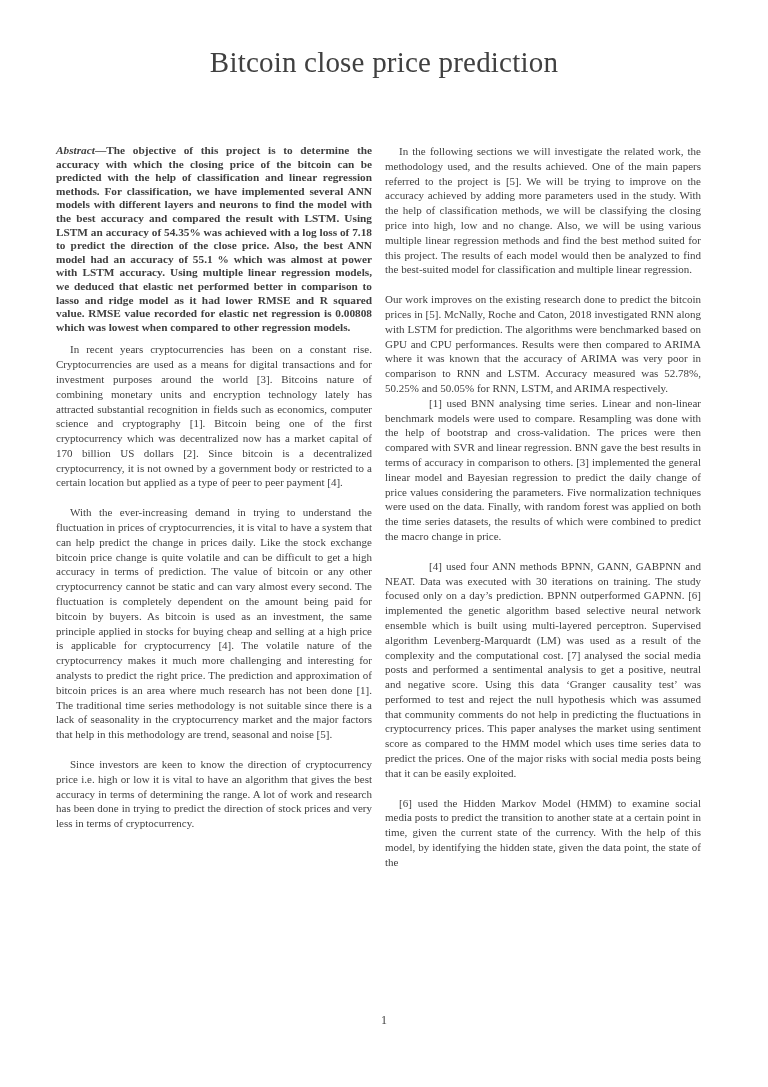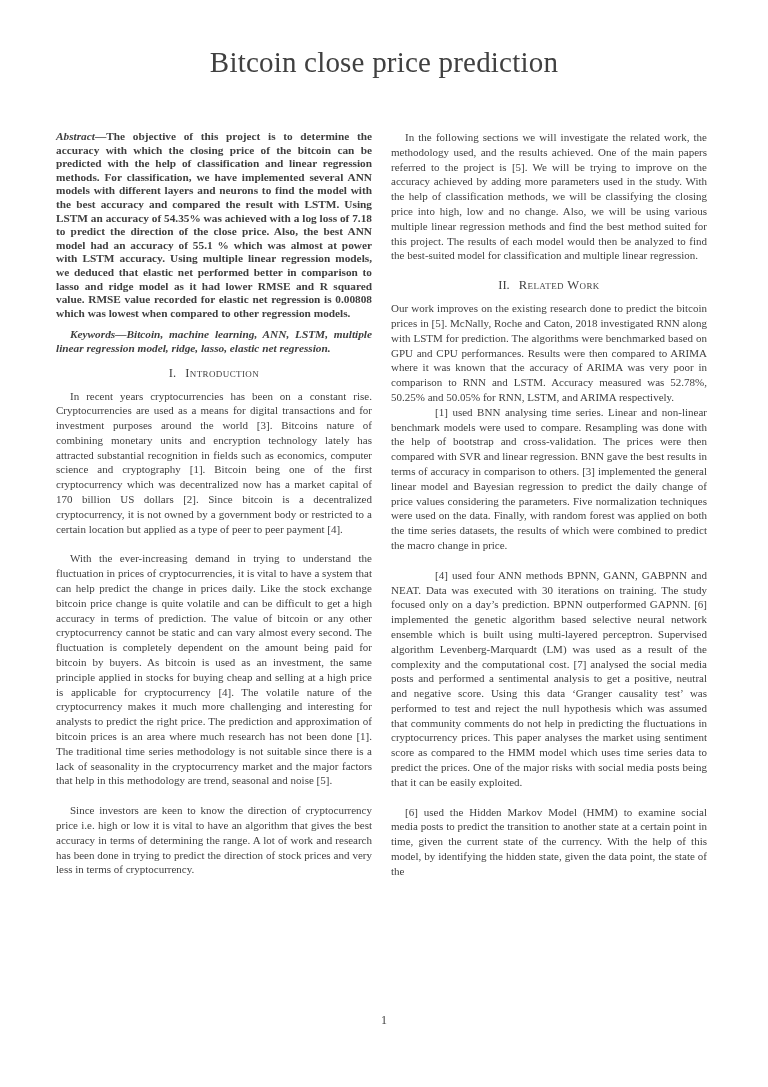--- a/index.html
+++ b/index.html
@@ -20,23 +20,23 @@
     margin: 0;
     padding-top: 45px;
     text-align: center;
     font-size: 29px;
     line-height: 35px;
     font-weight: 400;
     letter-spacing: 0.2px;
   }
   .columns {
     display: flex;
-    gap: 19px;
+    gap: 13px;
     padding: 0 56px;
-    margin-top: 50px;
+    margin-top: 64px;
   }
   .col {
     width: 316px;
     flex: 0 0 316px;
   }
   .abstract {
     margin: 0 0 8px 0;
     font-size: 11.3px;
     line-height: 13.6px;
     font-weight: bold;
@@ -95,37 +95,34 @@
 <div class="page">
 
   <h1 class="title">Bitcoin close price prediction</h1>
 
   <div class="columns">
 
     <div class="col">
 
       <p class="abstract"><span class="abstract-label">Abstract</span><span>—The objective of this project is to determine the accuracy with which the closing price of the bitcoin can be predicted with the help of classification and linear regression methods. For classification, we have implemented several ANN models with different layers and neurons to find the model with the best accuracy and compared the result with LSTM.  Using LSTM an accuracy of 54.35% was achieved with a log loss of 7.18 to predict the direction of the close price. Also, the best ANN model had an accuracy of 55.1 % which was almost at power with LSTM accuracy.  Using multiple linear regression models, we deduced that elastic net performed better in comparison to lasso and ridge model as it had lower RMSE and R squared value. RMSE value recorded for elastic net regression is 0.00808 which was lowest when compared to other regression models.</span></p>
 
-      <p class="keywords"><span>Keywords</span><span>—Bitcoin, machine learning, ANN, LSTM, multiple linear regression model, ridge, lasso, elastic net regression.</span></p>
 
-      <h2 class="section-heading"><span class="section-number">I.</span><span class="smallcaps">Introduction</span></h2>
 
       <p class="body-par indent">In recent years cryptocurrencies has been on a constant rise. Cryptocurrencies are used as a means for digital transactions and for investment purposes around the world [3]. Bitcoins nature of combining monetary units and encryption technology lately has attracted substantial recognition in fields such as economics, computer science and cryptography [1]. Bitcoin being one of the first cryptocurrency which was decentralized now has a market capital of 170 billion US dollars [2]. Since bitcoin is a decentralized cryptocurrency, it is not owned by a government body or restricted to a certain location but applied as a type of peer to peer payment [4].</p>
 
       <p class="body-par indent">With the ever-increasing demand in trying to understand the fluctuation in prices of cryptocurrencies, it is vital to have a system that can help predict the change in prices daily. Like the stock exchange bitcoin price change is quite volatile and can be difficult to get a high accuracy in terms of prediction. The value of bitcoin or any other cryptocurrency cannot be static and can vary almost every second. The fluctuation is completely dependent on the amount being paid for bitcoin by buyers. As bitcoin is used as an investment, the same principle applied in stocks for buying cheap and selling at a high price is applicable for cryptocurrency [4]. The volatile nature of the cryptocurrency makes it much more challenging and interesting for analysts to predict the right price. The prediction and approximation of bitcoin prices is an area where much research has not been done [1]. The traditional time series methodology is not suitable since there is a lack of seasonality in the cryptocurrency market and the major factors that help in this methodology are trend, seasonal and noise [5].</p>
 
       <p class="body-par indent lastpar">Since investors are keen to know the direction of cryptocurrency price i.e. high or low it is vital to have an algorithm that gives the best accuracy in terms of determining the range. A lot of work and research has been done in trying to predict the direction of stock prices and very less in terms of cryptocurrency.</p>
 
     </div>
 
     <div class="col">
 
       <p class="body-par indent">In the following sections we will investigate the related work, the methodology used, and the results achieved. One of the main papers referred to the project is [5]. We will be trying to improve on the accuracy achieved by adding more parameters used in the study. With the help of classification methods, we will be classifying the closing price into high, low and no change. Also, we will be using various multiple linear regression methods and find the best method suited for this project. The results of each model would then be analyzed to find the best-suited model for classification and multiple linear regression.</p>
 
-      <h2 class="section-heading"><span class="section-number">II.</span><span class="smallcaps">Related Work</span></h2>
 
       <p class="body-par noindent nogap">Our work improves on the existing research done to predict the bitcoin prices in [5]. McNally, Roche and Caton, 2018 investigated RNN along with LSTM for prediction. The algorithms were benchmarked based on GPU and CPU performances. Results were then compared to ARIMA where it was known that the accuracy of ARIMA was very poor in comparison to RNN and LSTM. Accuracy measured was 52.78%, 50.25% and 50.05% for RNN, LSTM, and ARIMA respectively.</p>
 
       <p class="body-par bigindent">[1] used BNN analysing time series. Linear and non-linear benchmark models were used to compare. Resampling was done with the help of bootstrap and cross-validation. The prices were then compared with SVR and linear regression. BNN gave the best results in terms of accuracy in comparison to others. [3] implemented the general linear model and Bayesian regression to predict the daily change of price values considering the parameters. Five normalization techniques were used on the data. Finally, with random forest was applied on both the time series datasets, the results of which were combined to predict the macro change in price.</p>
 
       <p class="body-par bigindent">[4] used four ANN methods BPNN, GANN, GABPNN and NEAT. Data was executed with 30 iterations on training. The study focused only on a day’s prediction. BPNN outperformed GAPNN. [6] implemented the genetic algorithm based selective neural network ensemble which is built using multi-layered perceptron. Supervised algorithm Levenberg-Marquardt (LM) was used as a result of the complexity and the computational cost. [7] analysed the social media posts and performed a sentimental analysis to get a positive, neutral and negative score. Using this data ‘Granger causality test’ was performed to test and reject the null hypothesis which was assumed that community comments do not help in predicting the fluctuations in cryptocurrency prices. This paper analyses the market using sentiment score as compared to the HMM model which uses time series data to predict the prices. One of the major risks with social media posts being that it can be easily exploited.</p>
 
       <p class="body-par indent lastpar">[6] used the Hidden Markov Model (HMM) to examine social media posts to predict the transition to another state at a certain point in time, given the current state of the currency. With the help of this model, by identifying the hidden state, given the data point, the state of the</p>
 
     </div>

